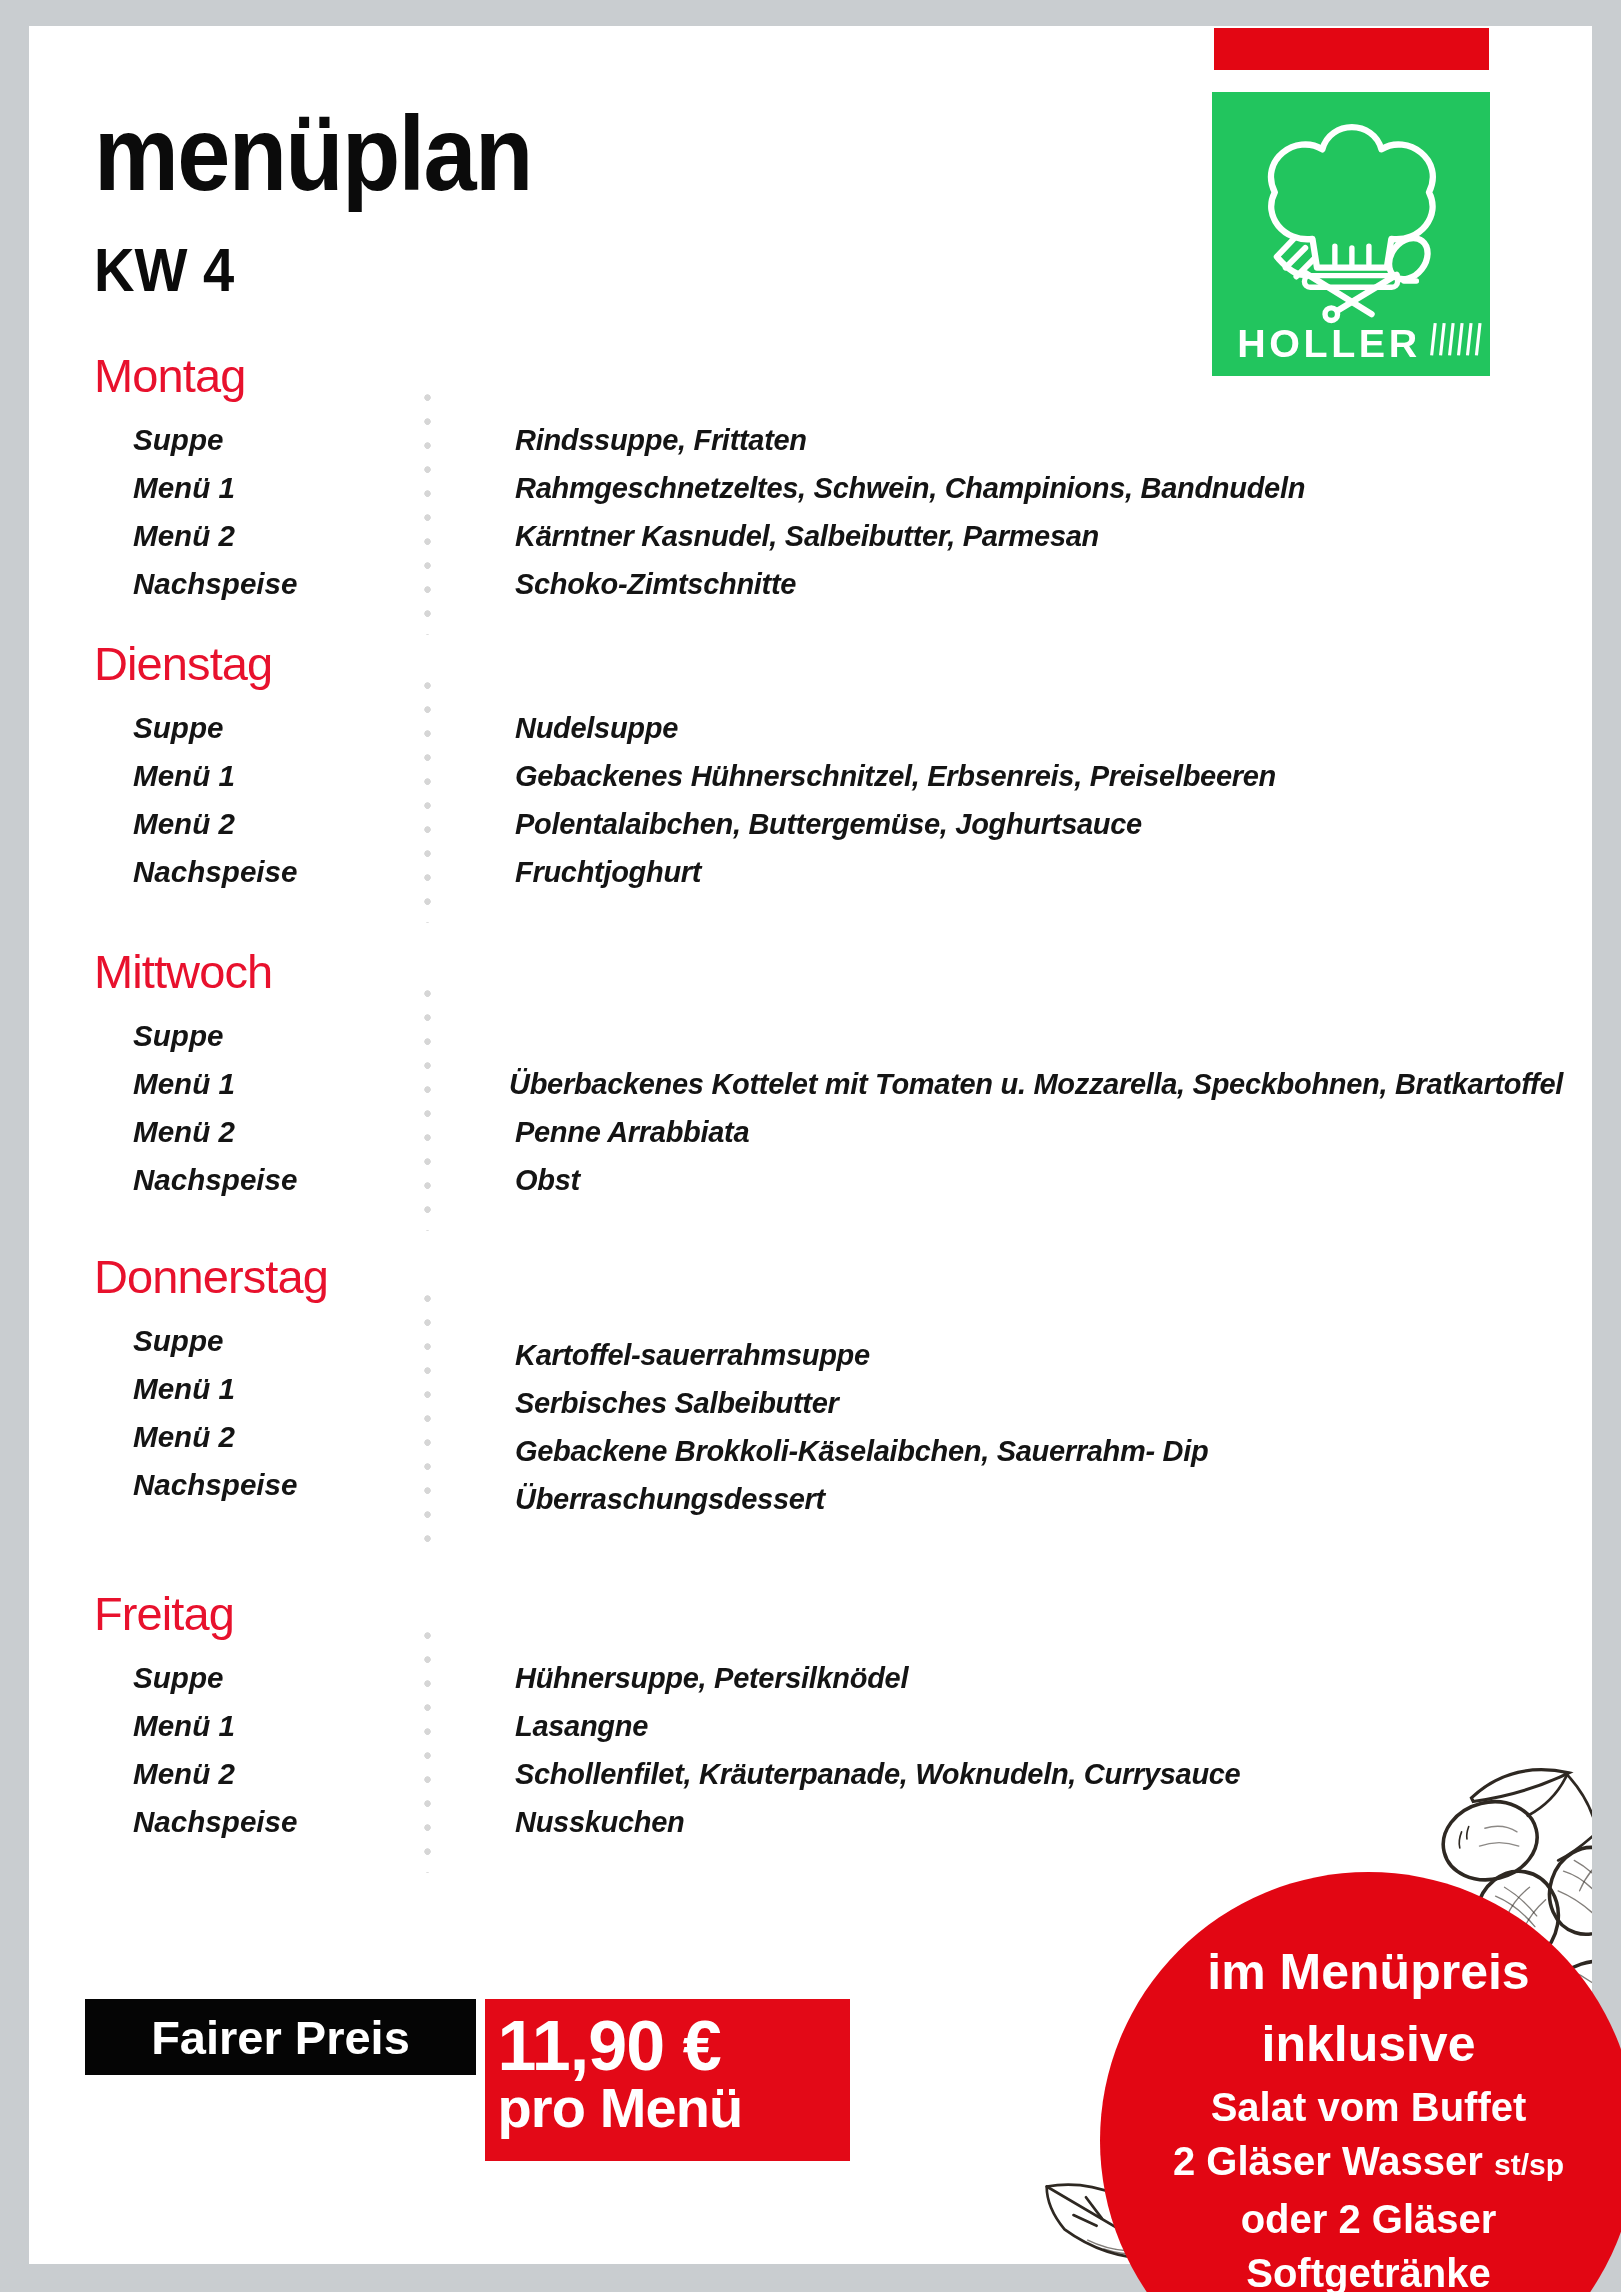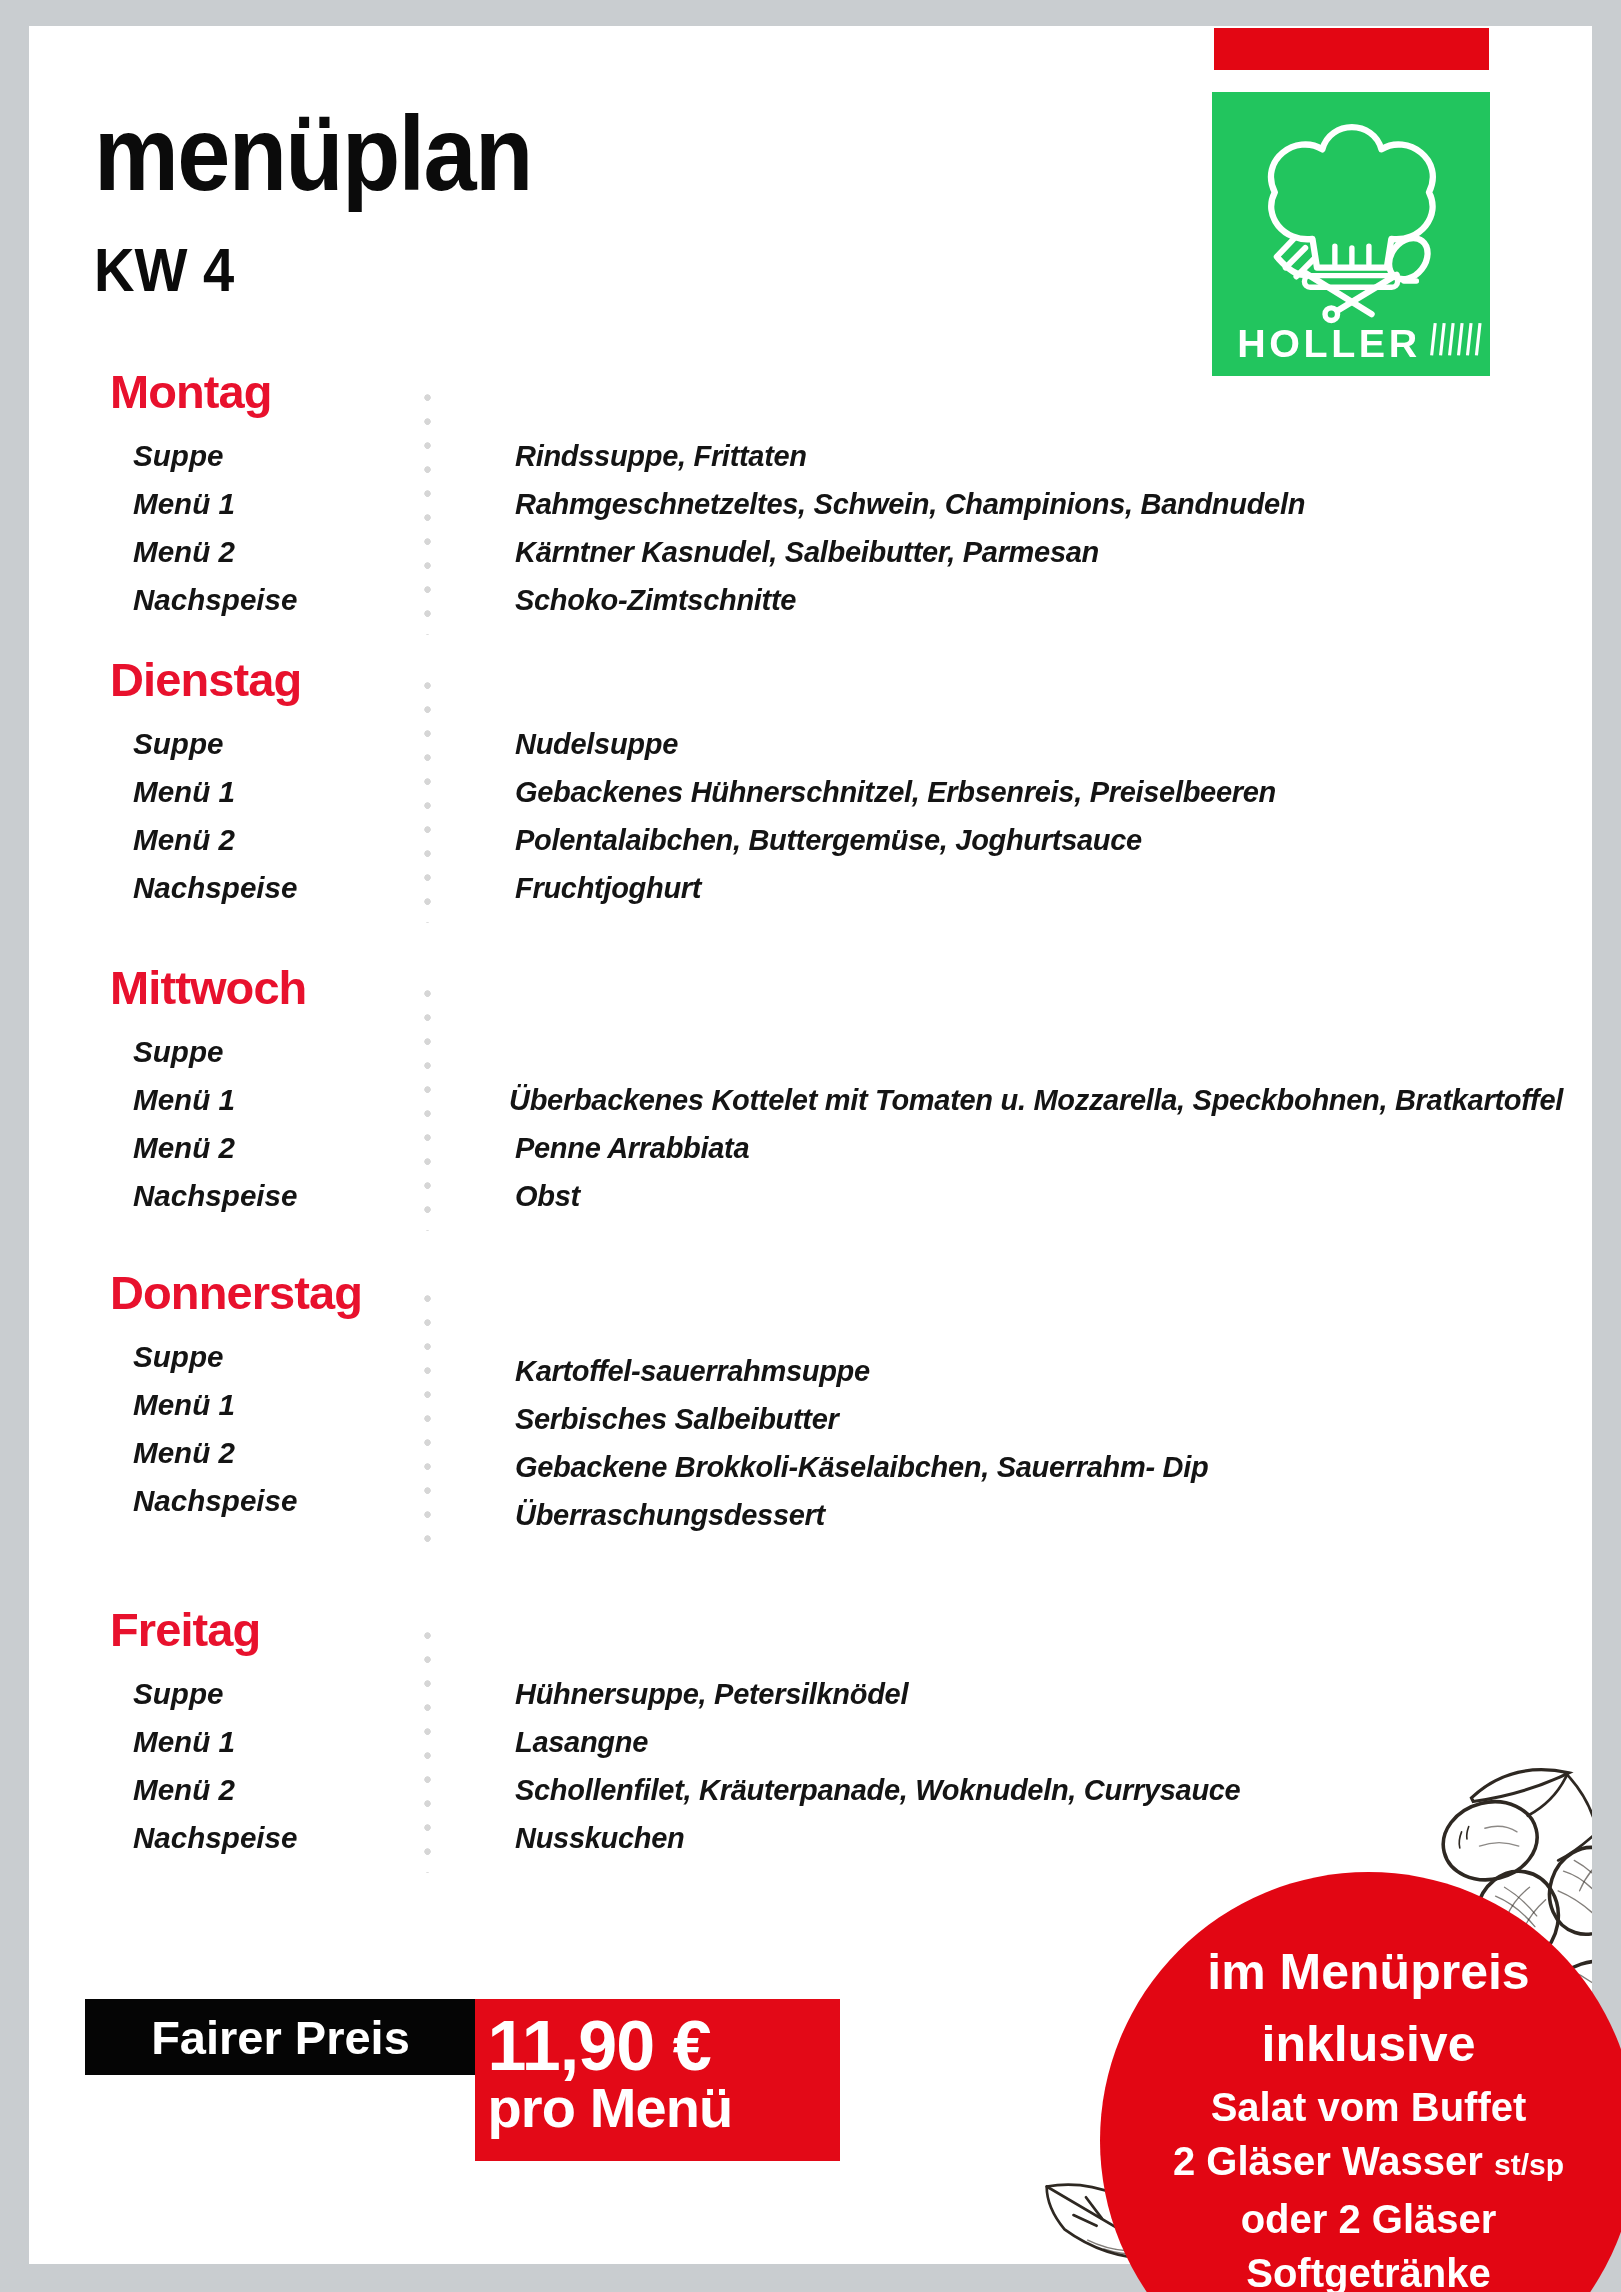--- a/index.html
+++ b/index.html
@@ -29,21 +29,21 @@
   }
 
   
   .logo-stripe{position:absolute;left:1214px;top:28px;width:275px;height:42px;background:#e30613;}
   .logo-box{position:absolute;left:1212px;top:92px;width:278px;height:284px;background:#22c55e;}
   .logo-box svg{position:absolute;left:0;top:0;}
 
   
   .day{position:absolute;left:94px;width:1469px;}
   .day-name{
-    margin:16px;font-size:47px;line-height:47px;font-weight:bold;color:#e8112d;
+    margin:0;font-size:47px;line-height:47px;font-weight:normal;color:#e8112d;
     letter-spacing:-0.9px;white-space:nowrap;
   }
   .rows{margin-top:23px;}
   .row{display:flex;height:48px;align-items:flex-start;font-style:italic;}
   .lab{
     box-sizing:border-box;width:421px;padding-left:39px;
     font-size:29.6px;line-height:36px;font-weight:bold;color:#141414;white-space:nowrap;
   }
   .val{
     flex:1;font-size:29px;line-height:36px;font-weight:bold;color:#141414;
@@ -57,21 +57,21 @@
   .day.shift-items .val{transform:translateY(14.3px);}
   .day.shift-items .dots{height:269px;}
 
   
   .fair-box{
     position:absolute;left:85px;top:1999px;width:391px;height:76px;
     background:#050505;color:#ffffff;display:flex;align-items:center;justify-content:center;
     font-size:47px;font-weight:bold;white-space:nowrap;
   }
   .price-box{
-    position:absolute;left:475px;top:1999px;width:365px;height:162px;
+    position:absolute;left:485px;top:1999px;width:365px;height:162px;
     background:#e30917;color:#ffffff;box-sizing:border-box;padding:14.3px 0 0 12.5px;
   }
   .price-amount{font-size:70px;line-height:66px;font-weight:bold;letter-spacing:-0.9px;white-space:nowrap;}
   .price-per{font-size:56px;line-height:57px;font-weight:bold;letter-spacing:-0.9px;white-space:nowrap;}
 
   
   .badge{
     position:absolute;left:1100px;top:1872px;width:537px;height:537px;border-radius:50%;
     background:#e20613;z-index:6;color:#ffffff;text-align:center;
     box-sizing:border-box;padding-top:64px;

